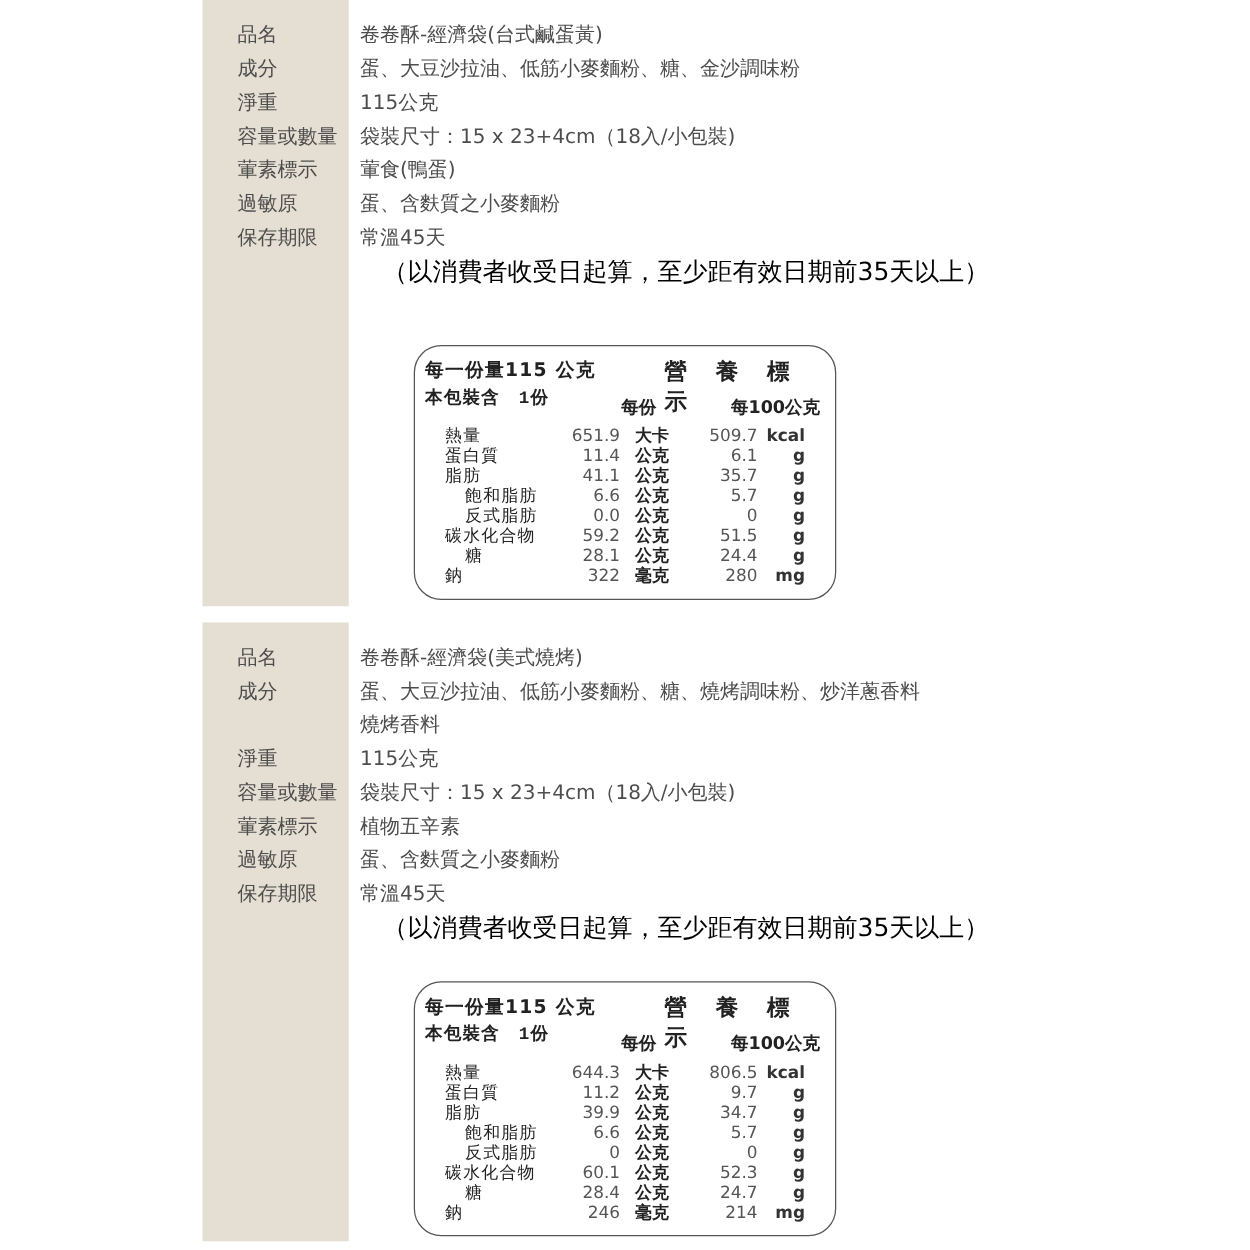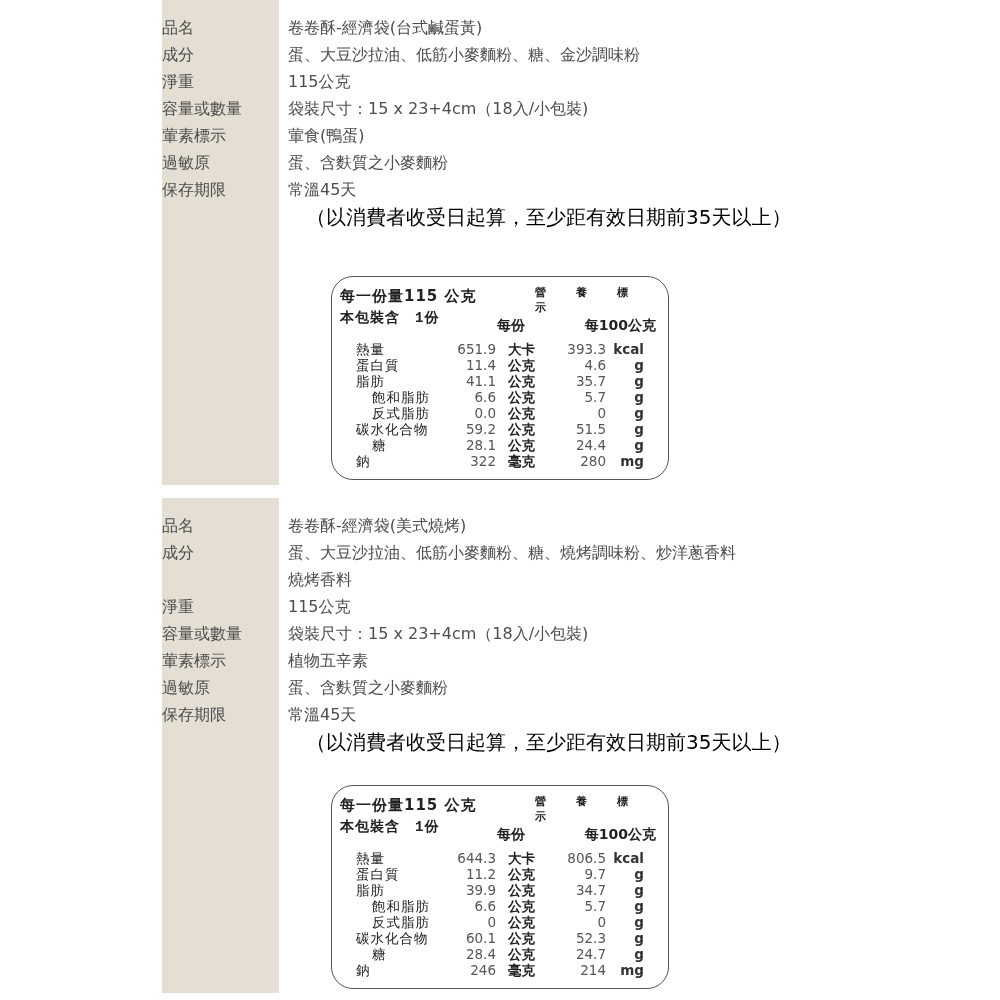--- a/index.html
+++ b/index.html
@@ -1,29 +1,29 @@
 <!DOCTYPE html>
 <html><head>
 <meta charset="utf-8">
 <style>
   html, body { margin:0; padding:0; background:#ffffff; }
   body { width:1000px; height:1000px; position:relative; overflow:hidden;
          font-family:"DejaVu Sans", "Liberation Sans", sans-serif; color:#4a4a4a; }
   .block { position:absolute; left:162px; width:838px; }
   .sidebar { position:absolute; left:0; top:0; width:117px; background:#e4dfd2; }
   .row { position:absolute; left:0; height:28px; font-size:16px; line-height:28px; white-space:nowrap; }
-  .row .lbl { position:absolute; left:0; color:#4d4d4d; }
+  .row .lbl { position:absolute; left:28px; color:#4d4d4d; }
   .row .val { position:absolute; left:126px; color:#4d4d4d; }
   .note { position:absolute; left:126px; font-size:20px; line-height:28px; color:#000000; white-space:nowrap;margin-left:24px; }
 
   .nbox { position:absolute; left:169px; width:338px; height:204px; border:1.5px solid #555; border-radius:22px;
           box-sizing:border-box; color:#222; font-family:"DejaVu Sans", sans-serif; }
   .nbox .t1 { position:absolute; left:8px; top:10px; font-size:15px; font-weight:bold; letter-spacing:1px; }
   .nbox .t2 { position:absolute; left:8px; top:32px; font-size:14px; font-weight:bold; letter-spacing:1px;font-family:Liberation Mono, monospace; }
-  .nbox .title { position:absolute; left:188px; top:8px; font-size:11px; font-weight:bold; word-spacing:0; }
+  .nbox .title { position:absolute; left:188px; top:8px; font-size:18px; font-weight:bold; word-spacing:0; }
   .nbox .title span { display:inline-block; width:41px; text-align:center; }
   .nbox .h1 { position:absolute; left:165px; top:40px; font-size:14px; font-weight:bold; }
   .nbox .h2 { position:absolute; right:12px; top:40px; font-size:14px; font-weight:bold; }
   .nrow { position:absolute; left:0; width:100%; height:16px; font-size:13.5px; line-height:16px; }
   .nrow .n { position:absolute; left:24px; font-weight:normal; letter-spacing:1px; }
   .nrow .n.indent { left:40px; }
   .nrow .n.indent2 { left:40px; }
   .nrow .v1 { position:absolute; right:172px; text-align:right; color:#555; }
   .nrow .u1 { position:absolute; left:176px; font-weight:bold; }
   .nrow .v2 { position:absolute; right:62px; text-align:right; color:#555; }
@@ -68,28 +68,28 @@
     <div class="t1">每一份量115 公克</div>
     <div class="t2">本包裝含　1份</div>
     <div class="title"><span>營</span><span>養</span><span>標</span><span>示</span></div>
     <div class="h1">每份</div>
     <div class="h2">每100公克</div>
 
     <div class="nrow" style="top:64px;">
         <span class="n">熱量</span>
         <span class="v1">651.9</span>
         <span class="u1">大卡</span>
-        <span class="v2">393.3</span>
+        <span class="v2">509.7</span>
         <span class="u2">kcal</span>
       </div>
     <div class="nrow" style="top:80px;">
         <span class="n">蛋白質</span>
         <span class="v1">11.4</span>
         <span class="u1">公克</span>
-        <span class="v2">4.6</span>
+        <span class="v2">6.1</span>
         <span class="u2">g</span>
       </div>
     <div class="nrow" style="top:96px;">
         <span class="n">脂肪</span>
         <span class="v1">41.1</span>
         <span class="u1">公克</span>
         <span class="v2">35.7</span>
         <span class="u2">g</span>
       </div>
     <div class="nrow" style="top:112px;">

